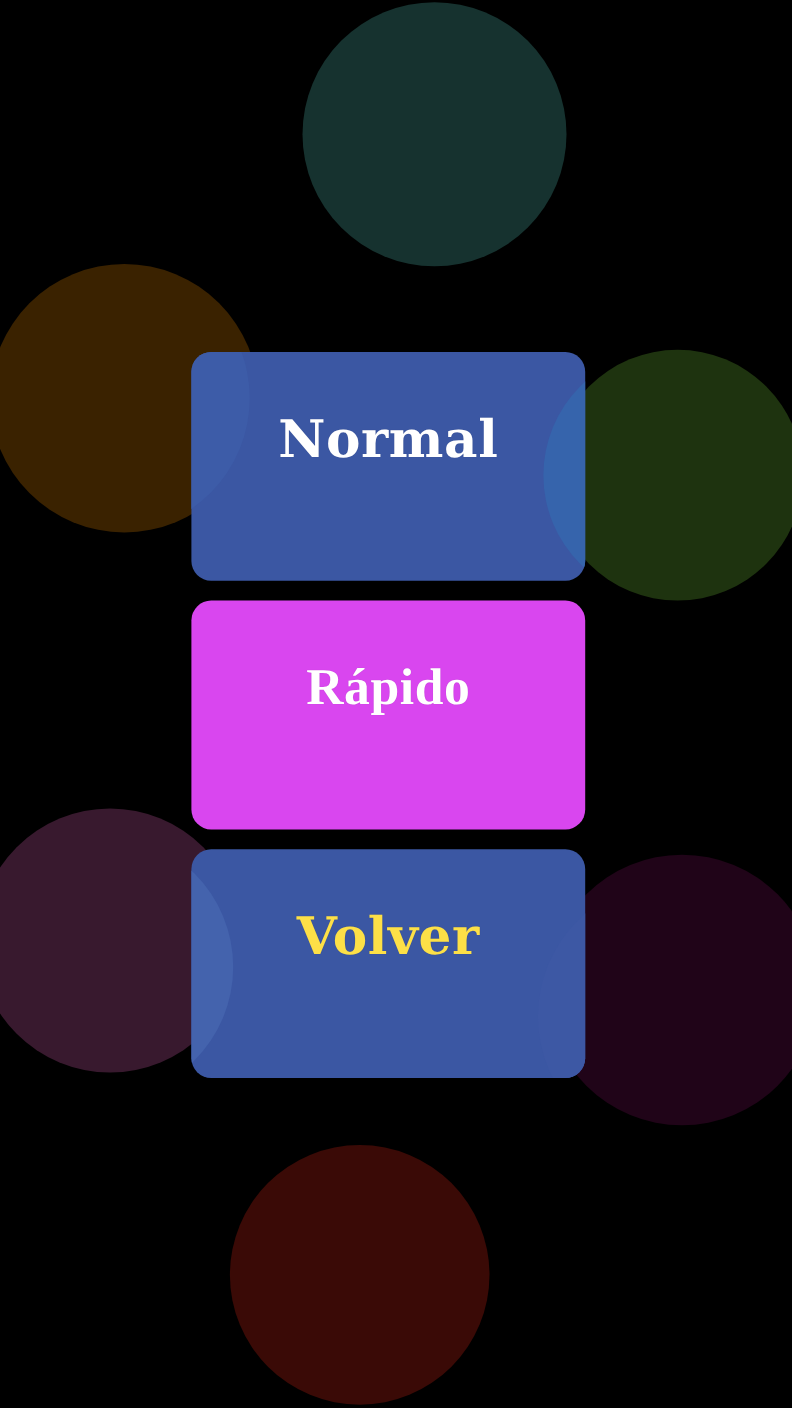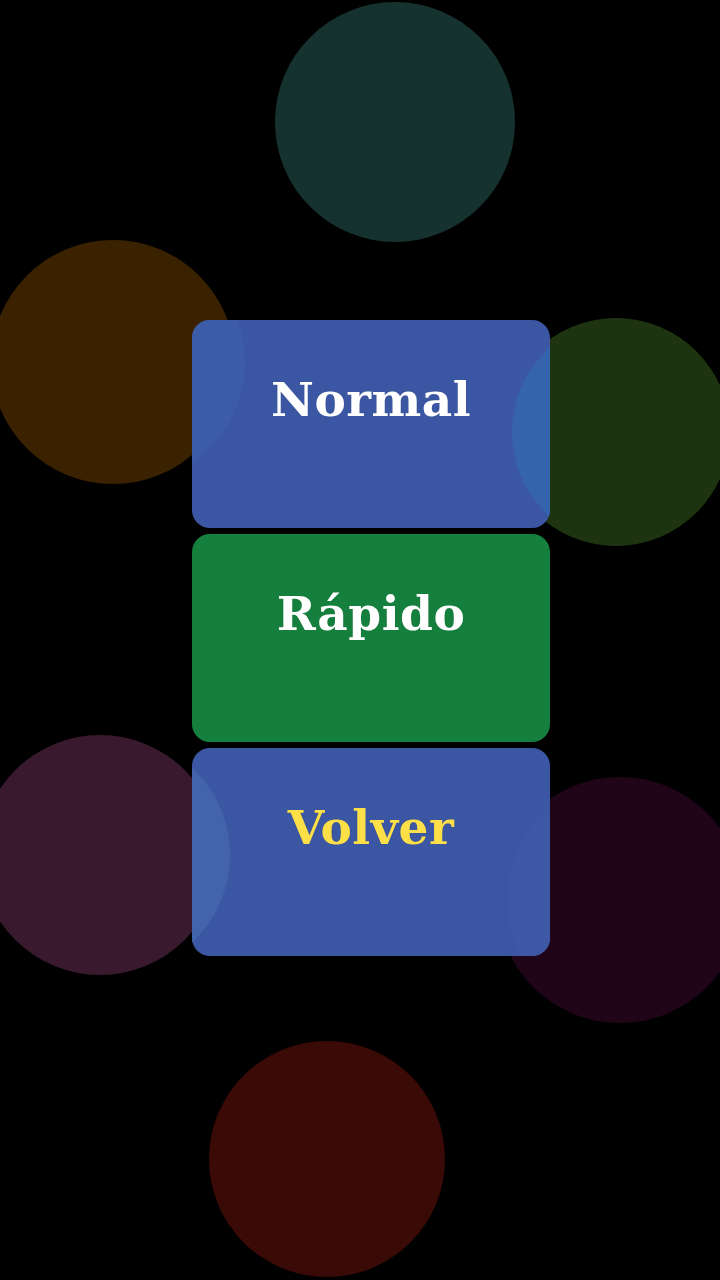--- a/index.html
+++ b/index.html
@@ -97,29 +97,29 @@
 
   <div class="bubble-layer">
     <div class="bubble" style="left: 275px; top: 2px; width: 240px; height: 240px; background: rgb(22, 50, 47);"></div>
     <div class="bubble" style="left: -9px; top: 240px; width: 244px; height: 244px; background: rgb(58, 34, 0);"></div>
     <div class="bubble" style="left: 502px; top: 318px; width: 228px; height: 228px; background: rgb(30, 51, 15);"></div>
     <div class="bubble" style="left: -20px; top: 735px; width: 240px; height: 240px; background: rgb(56, 25, 46);"></div>
     <div class="bubble" style="left: 497px; top: 777px; width: 246px; height: 246px; background: rgb(32, 4, 24);"></div>
     <div class="bubble" style="left: 209px; top: 1041px; width: 236px; height: 236px; background: rgb(58, 10, 6);"></div>
   </div>
 
-  <div class="menu-stack" style="left: 192px; top: 320px; width: 358px; gap: 6px;">
+  <div class="menu-stack" style="left: 174px; top: 320px; width: 358px; gap: 18px;">
 
     <button class="menu-button" style="width: 358px; height: 208px; background: rgb(59, 87, 163); color: rgb(255, 255, 255);">
       <span class="btn-bleed bleed-brown" style="left: -191px; top: -80px; width: 244px; height: 244px;"></span>
       <span class="btn-bleed bleed-green" style="left: 320px; top: -2px; width: 228px; height: 228px;"></span>
       <span class="label">Normal</span>
     </button>
 
-    <button class="menu-button" style="width: 358px; height: 208px; background: #15803d; color: rgb(255, 255, 255);">
+    <button class="menu-button" style="width: 358px; height: 208px; background: #d946ef; color: rgb(255, 255, 255); font-family: Liberation Serif, serif;">
       <span class="label">Rápido</span>
     </button>
 
     <button class="menu-button" style="width: 358px; height: 208px; background: rgb(59, 87, 163); color: #fde047;">
       <span class="btn-bleed bleed-purple" style="left: -202px; top: -13px; width: 240px; height: 240px;"></span>
       <span class="btn-bleed bleed-maroon" style="left: 315px; top: 29px; width: 246px; height: 246px;"></span>
       <span class="label">Volver</span>
     </button>
 
   </div>

